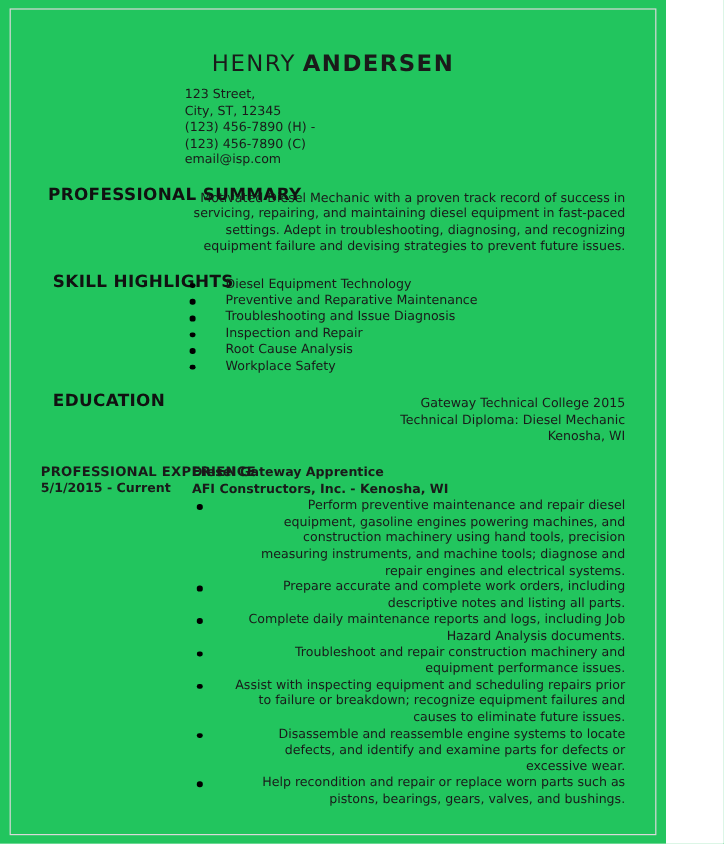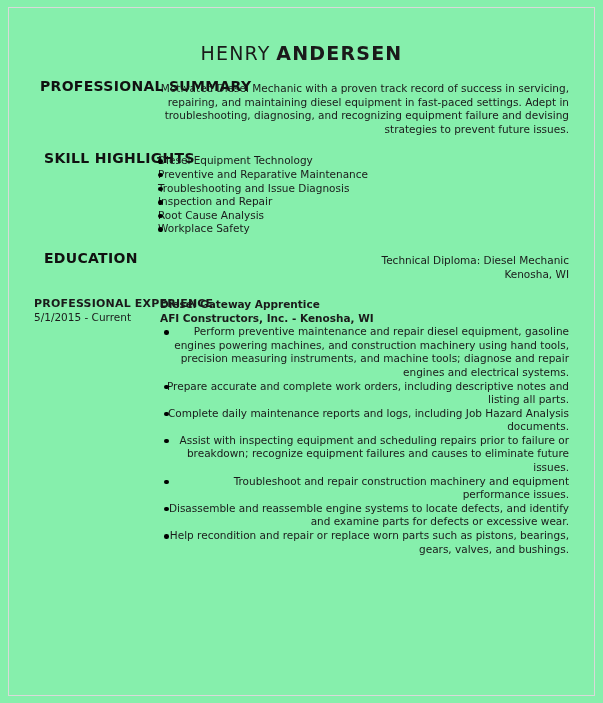--- a/index.html
+++ b/index.html
@@ -9,24 +9,24 @@
   }
   body {
     width: 603px;
     height: 703px;
     font-family: "DejaVu Sans", sans-serif;
     color: #1a1a1a;
     overflow: hidden;
   }
   .page {
     position: relative;
-    width: 603px;
+    width: 555px;
     height: 703px;
     box-sizing: border-box;
-    background: #86efac;
+    background: #22c55e;
   }
   
   .frame {
     position: absolute;
     left: 8px;
     top: 7px;
     right: 8px;
     bottom: 7px;
     border: 1px solid #d9d9d9;
     box-sizing: border-box;
@@ -92,21 +92,21 @@
   }
 
   
   ul.bullets {
     list-style: none;
     margin: 0;
     padding: 0;
   }
   ul.bullets li {
     position: relative;
-    padding-left: 4px;
+    padding-left: 34px;
     font-size: 10.5px;
     line-height: 13.6px;
     margin-bottom: 0px;
   }
   ul.bullets li::before {
     content: "";
     position: absolute;
     left: 4px;
     top: 5px;
     width: 4.5px;
@@ -124,21 +124,21 @@
     position: relative;
     margin-top: 16px;
   }
   .exp-sec-title {
     font-size: 11px;
     font-weight: bold;
     letter-spacing: 0.2px;
   }
   .exp-date {
     font-size: 10.5px;
-    font-weight: normal;
+    font-weight: bold;
     margin-top: 1px;
   }
   .exp-block {
     margin-left: 126px;
     margin-top: -26px;
   }
   .exp-job-title {
     font-size: 10.5px;
     font-weight: bold;
     line-height: 14px;
@@ -160,20 +160,27 @@
 <div class="page">
   <div class="frame"></div>
 
   <div class="content">
 
     <div class="name-line">
       <span class="name-first">HENRY</span>
       <span class="name-last">ANDERSEN</span>
     </div>
 
+    <div class="contact">
+      <div>123 Street,</div>
+      <div>City, ST, 12345</div>
+      <div>(123) 456-7890 (H) -</div>
+      <div>(123) 456-7890 (C)</div>
+      <div>email@isp.com</div>
+    </div>
 
     <div class="section">
       <div class="sec-title indent-sm">PROFESSIONAL SUMMARY</div>
       <div class="sec-body summary">
         <p>Motivated Diesel Mechanic with a proven track record of success in servicing, repairing, and maintaining diesel equipment in fast-paced settings. Adept in troubleshooting, diagnosing, and recognizing equipment failure and devising strategies to prevent future issues.</p>
       </div>
     </div>
 
     <div class="section">
       <div class="sec-title indent-md">SKILL HIGHLIGHTS</div>
@@ -185,39 +192,40 @@
           <li>Inspection and Repair</li>
           <li>Root Cause Analysis</li>
           <li>Workplace Safety</li>
         </ul>
       </div>
     </div>
 
     <div class="section">
       <div class="sec-title indent-md">EDUCATION</div>
       <div class="sec-body edu-body">
+        <p>Gateway Technical College 2015</p>
         <p>Technical Diploma: Diesel Mechanic</p>
         <p>Kenosha, WI</p>
       </div>
     </div>
 
     <div class="exp-header-row">
       <div class="exp-sec-title">PROFESSIONAL EXPERIENCE</div>
       <div class="exp-date">5/1/2015 - Current</div>
 
       <div class="exp-block">
         <div class="exp-job-title">Diesel Gateway Apprentice</div>
         <div class="exp-company">AFI Constructors, Inc. - Kenosha, WI</div>
 
         <ul class="bullets exp-bullets">
           <li>Perform preventive maintenance and repair diesel equipment, gasoline engines powering machines, and construction machinery using hand tools, precision measuring instruments, and machine tools; diagnose and repair engines and electrical systems.</li>
           <li>Prepare accurate and complete work orders, including descriptive notes and listing all parts.</li>
           <li>Complete daily maintenance reports and logs, including Job Hazard Analysis documents.</li>
+          <li>Troubleshoot and repair construction machinery and equipment performance issues.</li>
           <li>Assist with inspecting equipment and scheduling repairs prior to failure or breakdown; recognize equipment failures and causes to eliminate future issues.</li>
-          <li>Troubleshoot and repair construction machinery and equipment performance issues.</li>
           <li>Disassemble and reassemble engine systems to locate defects, and identify and examine parts for defects or excessive wear.</li>
           <li>Help recondition and repair or replace worn parts such as pistons, bearings, gears, valves, and bushings.</li>
         </ul>
       </div>
     </div>
 
   </div>
 </div>
 
 </body></html>

